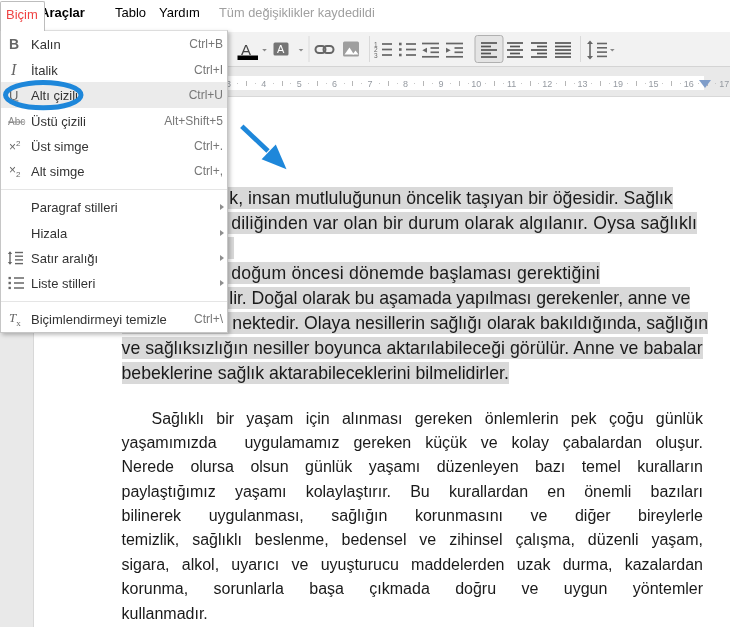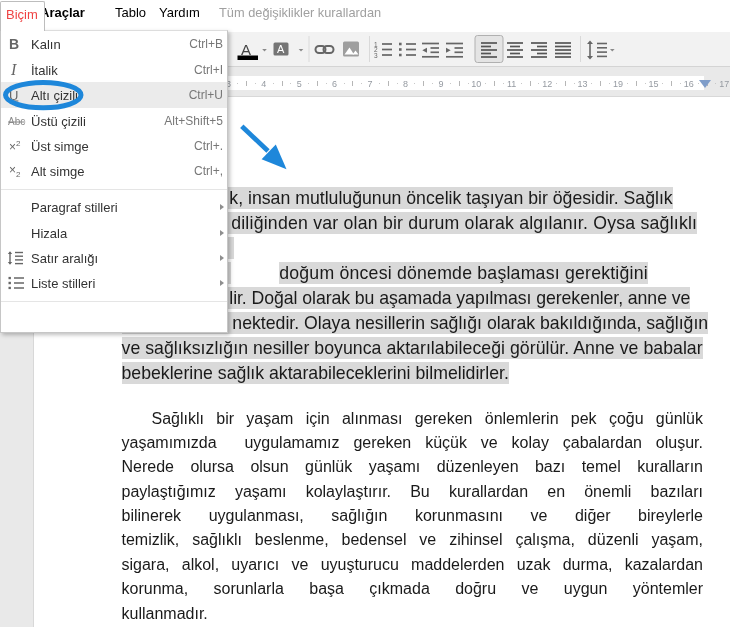--- a/index.html
+++ b/index.html
@@ -57,21 +57,21 @@
 </style>
 </head>
 <body>
 
 <div class="abs" id="graybg"></div>
 <div class="abs" id="page"></div>
 <div class="abs" id="menubar">
   <div class="mitem" style="left:40px;font-weight:bold;">Araçlar</div>
   <div class="mitem" style="left:115px;">Tablo</div>
   <div class="mitem" style="left:159px;">Yardım</div>
-  <div id="msaved">Tüm değişiklikler kurallardan</div>
+  <div id="msaved">Tüm değişiklikler kaydedildi</div>
 </div>
 <div class="abs" id="toolbar"></div>
 <svg class="abs" id="tbicons" style="left:228px;top:30px;z-index:6;" width="502" height="37" viewBox="0 0 502 37">
 
   <text x="13" y="24.5" font-size="15" fill="#444" font-family="Liberation Sans">A</text>
   <rect x="9.5" y="25.5" width="20.5" height="4.5" fill="#000"></rect>
   <polygon points="34.2,19 38.8,19 36.5,21.6" fill="#8a8a8a"></polygon>
 
   <rect x="45.5" y="12.5" width="15" height="13" rx="1.5" fill="#757575"></rect>
   <text x="49" y="23" font-size="11" fill="#fff" font-family="Liberation Sans">A</text>
@@ -226,21 +226,21 @@
     <div class="rdot" style="left:697.7px;"></div>
     <div class="rdot" style="left:715.4px;"></div>
     <div class="rnum" style="left:724.3px;">17</div>
   </div>
 <div class="abs" id="rmarker"></div>
 
 <div class="abs" id="p1">
   <div class="ln"><span class="sp" style="width:107.8px;"></span><span class="hl">k, insan mutluluğunun öncelik taşıyan bir öğesidir. Sağlık</span></div>
   <div class="ln"><span class="sp" style="width:109.7px;"></span><span class="hl" style="letter-spacing:0.21px;margin-top:44px;">diliğinden var olan bir durum olarak algılanır. Oysa sağlıklı</span></div>
   <div class="ln"><span class="sp" style="width:112.3px;"></span></div>
-  <div class="ln"><span class="sp" style="width:109.7px;"></span><span class="hl" style="letter-spacing:0.21px;margin-left:48px;">doğum öncesi dönemde başlaması gerektiğini</span></div>
+  <div class="ln"><span class="sp" style="width:109.7px;"></span><span class="hl" style="letter-spacing:0.21px;">doğum öncesi dönemde başlaması gerektiğini</span></div>
   <div class="ln"><span class="sp" style="width:107.8px;"></span><span class="hl" style="letter-spacing:-0.07px;">lir. Doğal olarak bu aşamada yapılması gerekenler, anne ve</span></div>
   <div class="ln"><span class="sp" style="width:110.8px;"></span><span class="hl">nektedir. Olaya nesillerin sağlığı olarak bakıldığında, sağlığın</span></div>
   <div class="ln"><span class="hl" style="letter-spacing:0.04px;">ve sağlıksızlığın nesiller boyunca aktarılabileceği görülür. Anne ve babalar</span></div>
   <div class="ln"><span class="hl">bebeklerine sağlık aktarabileceklerini bilmelidirler.</span></div>
 </div>
 
 <div class="abs" id="p2">
   <div class="ln first">Sağlıklı bir yaşam için alınması gereken önlemlerin pek çoğu günlük</div>
   <div class="ln">yaşamımızda&nbsp; uygulamamız gereken küçük ve kolay çabalardan oluşur.</div>
   <div class="ln">Nerede olursa olsun günlük yaşamı düzenleyen bazı temel kuralların</div>
@@ -319,20 +319,25 @@
           </g>
     <rect x="0.5" y="0.3" width="2.4" height="2.4" fill="#666"></rect>
     <rect x="0.5" y="5.3" width="2.4" height="2.4" fill="#666"></rect>
     <rect x="0.5" y="10.3" width="2.4" height="2.4" fill="#666"></rect>
   </svg>
       </span>
       <span class="lab">Liste stilleri</span>
       <span class="arr"></span>
     </div>
   <div class="msep"></div>
+  <div class="mrow">
+      <span class="ic" style="font-family:'Liberation Serif',serif;font-style:italic;font-size:13px;">T<sub style="font-size:9px;font-style:normal;">x</sub></span>
+      <span class="lab">Biçimlendirmeyi temizle</span>
+      <span class="sc">Ctrl+\</span>
+    </div>
 </div>
 <div class="abs" id="bicimbox">
     <span>Biçim</span>
   </div>
 
 <svg class="abs" id="anno" width="730" height="627" viewBox="0 0 730 627">
   <ellipse cx="43.25" cy="95.1" rx="37.75" ry="12.7" fill="none" stroke="#1e87da" stroke-width="5"></ellipse>
   <line x1="241.8" y1="126.3" x2="268" y2="151" stroke="#1e87da" stroke-width="4.8"></line>
   <polygon points="261.6,159.2 275.8,144.6 286.5,169.2" fill="#1e87da"></polygon>
 </svg>

